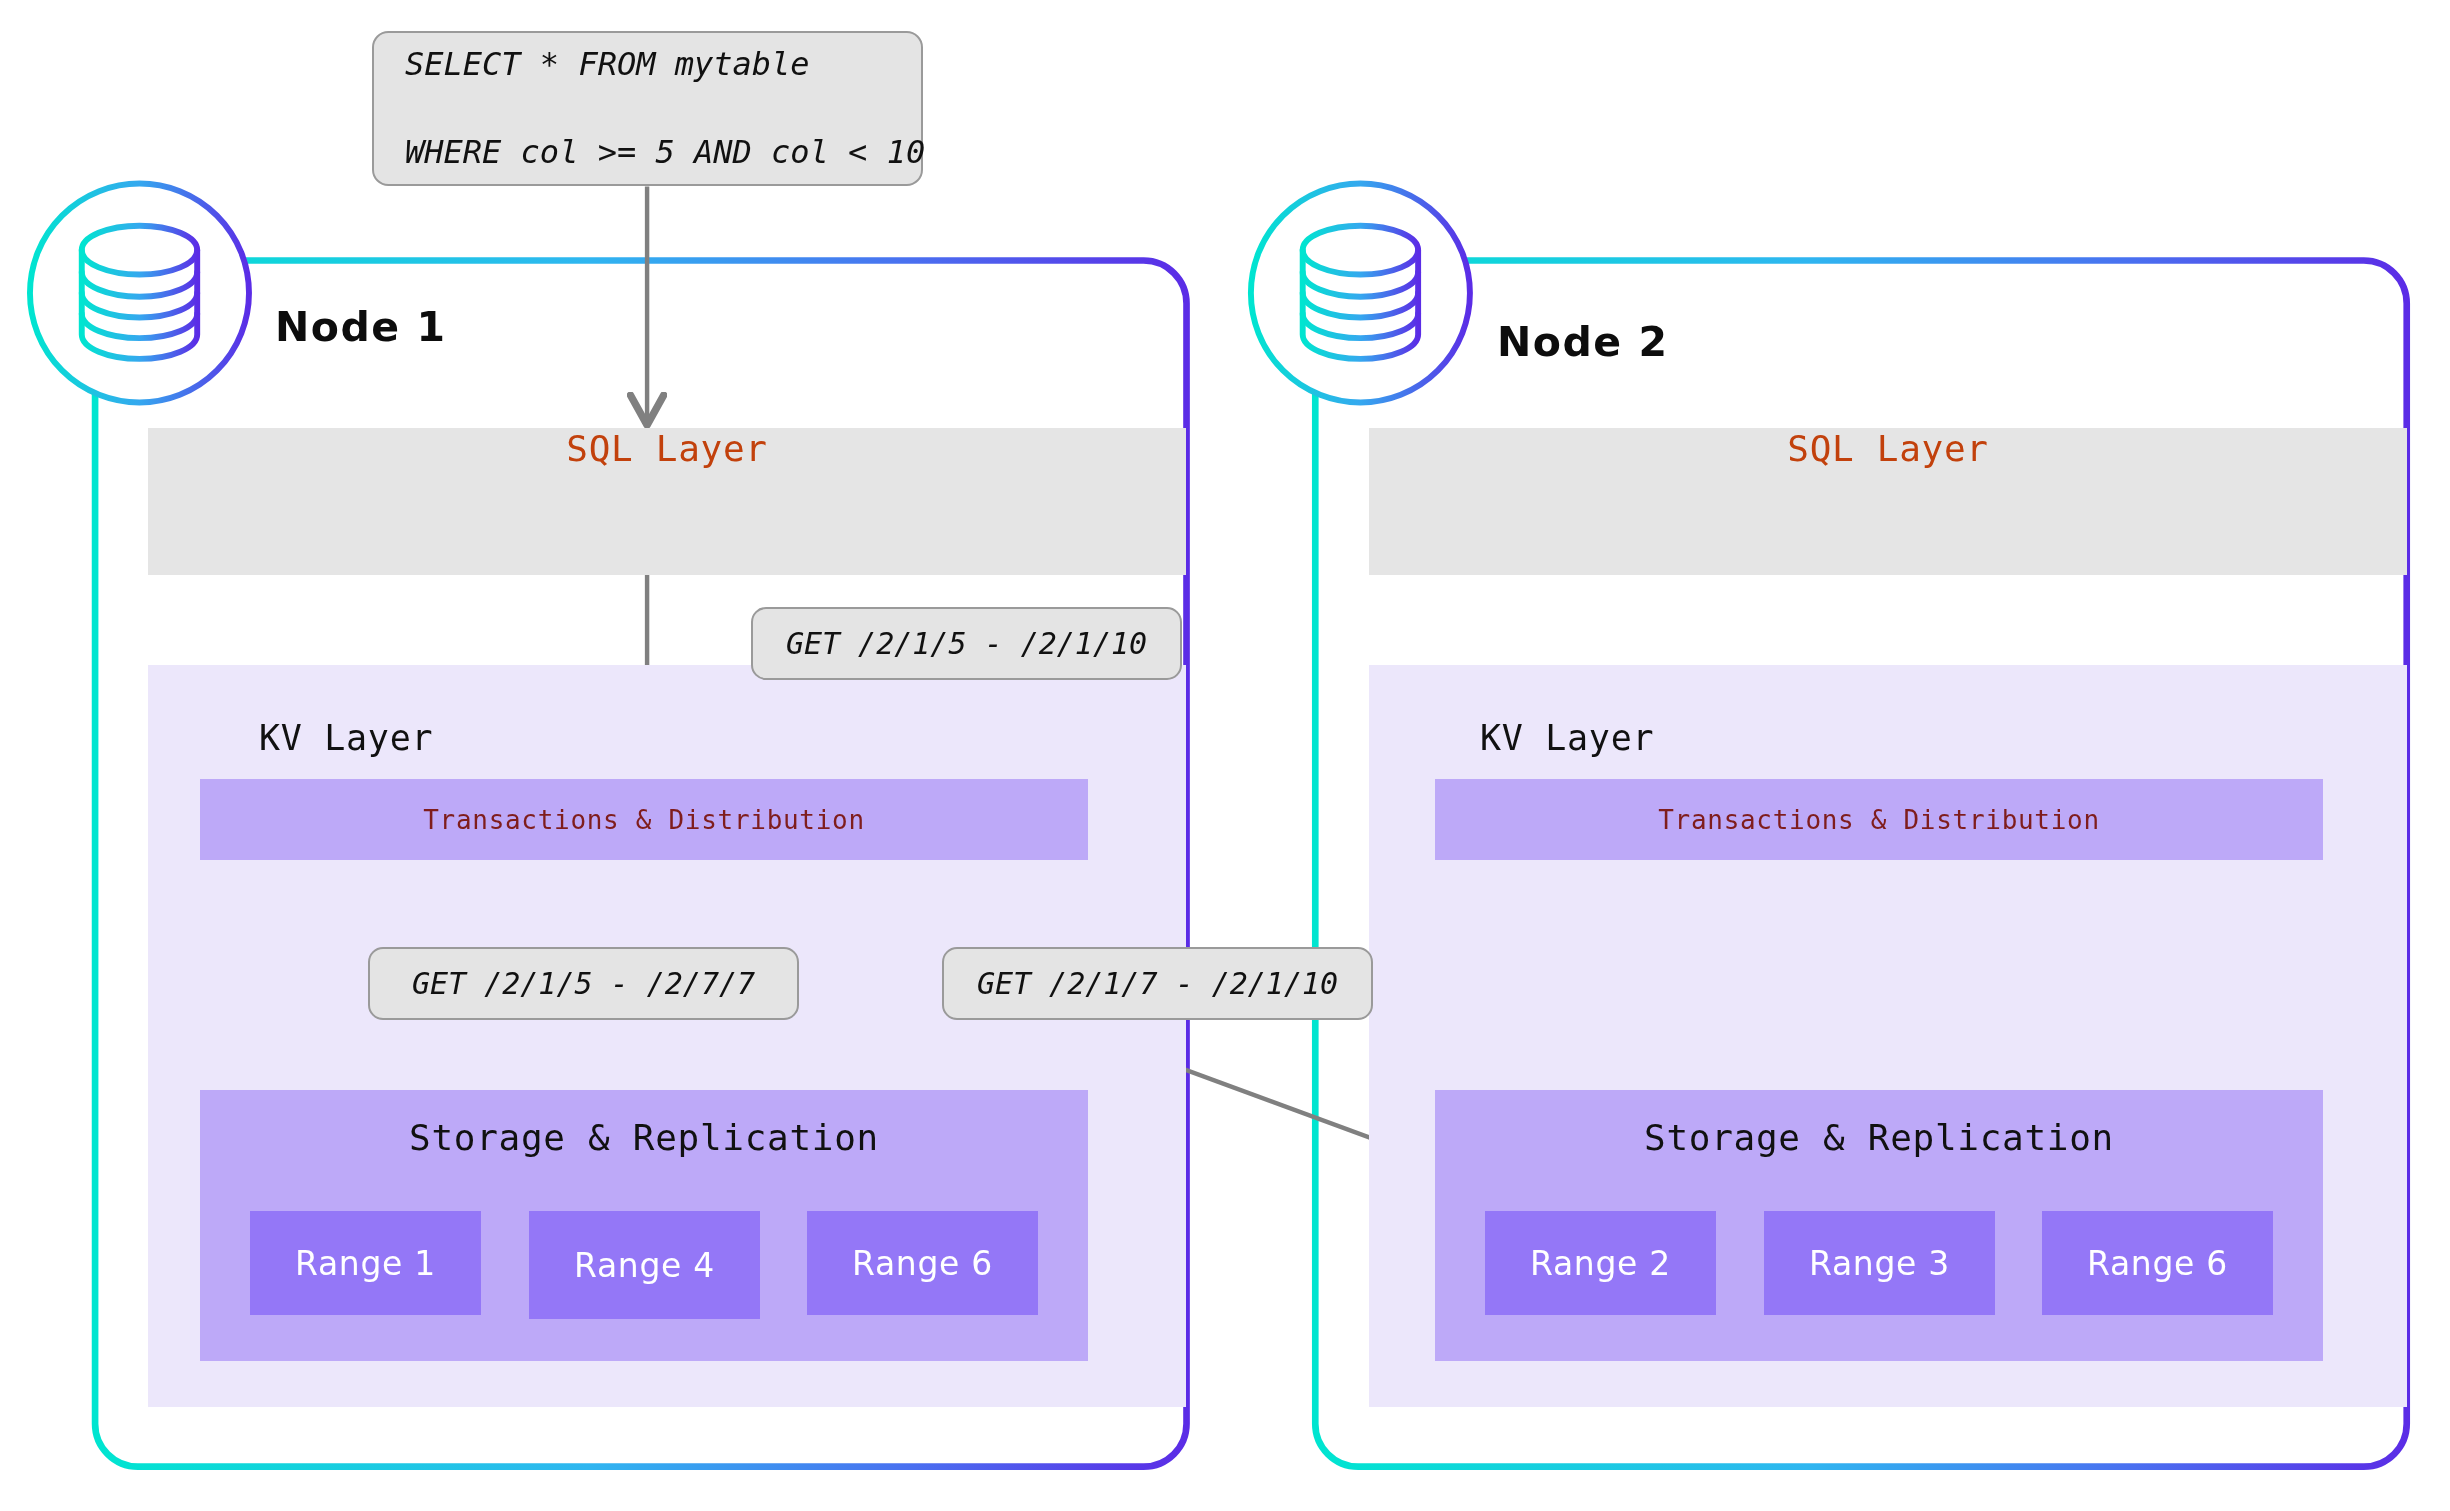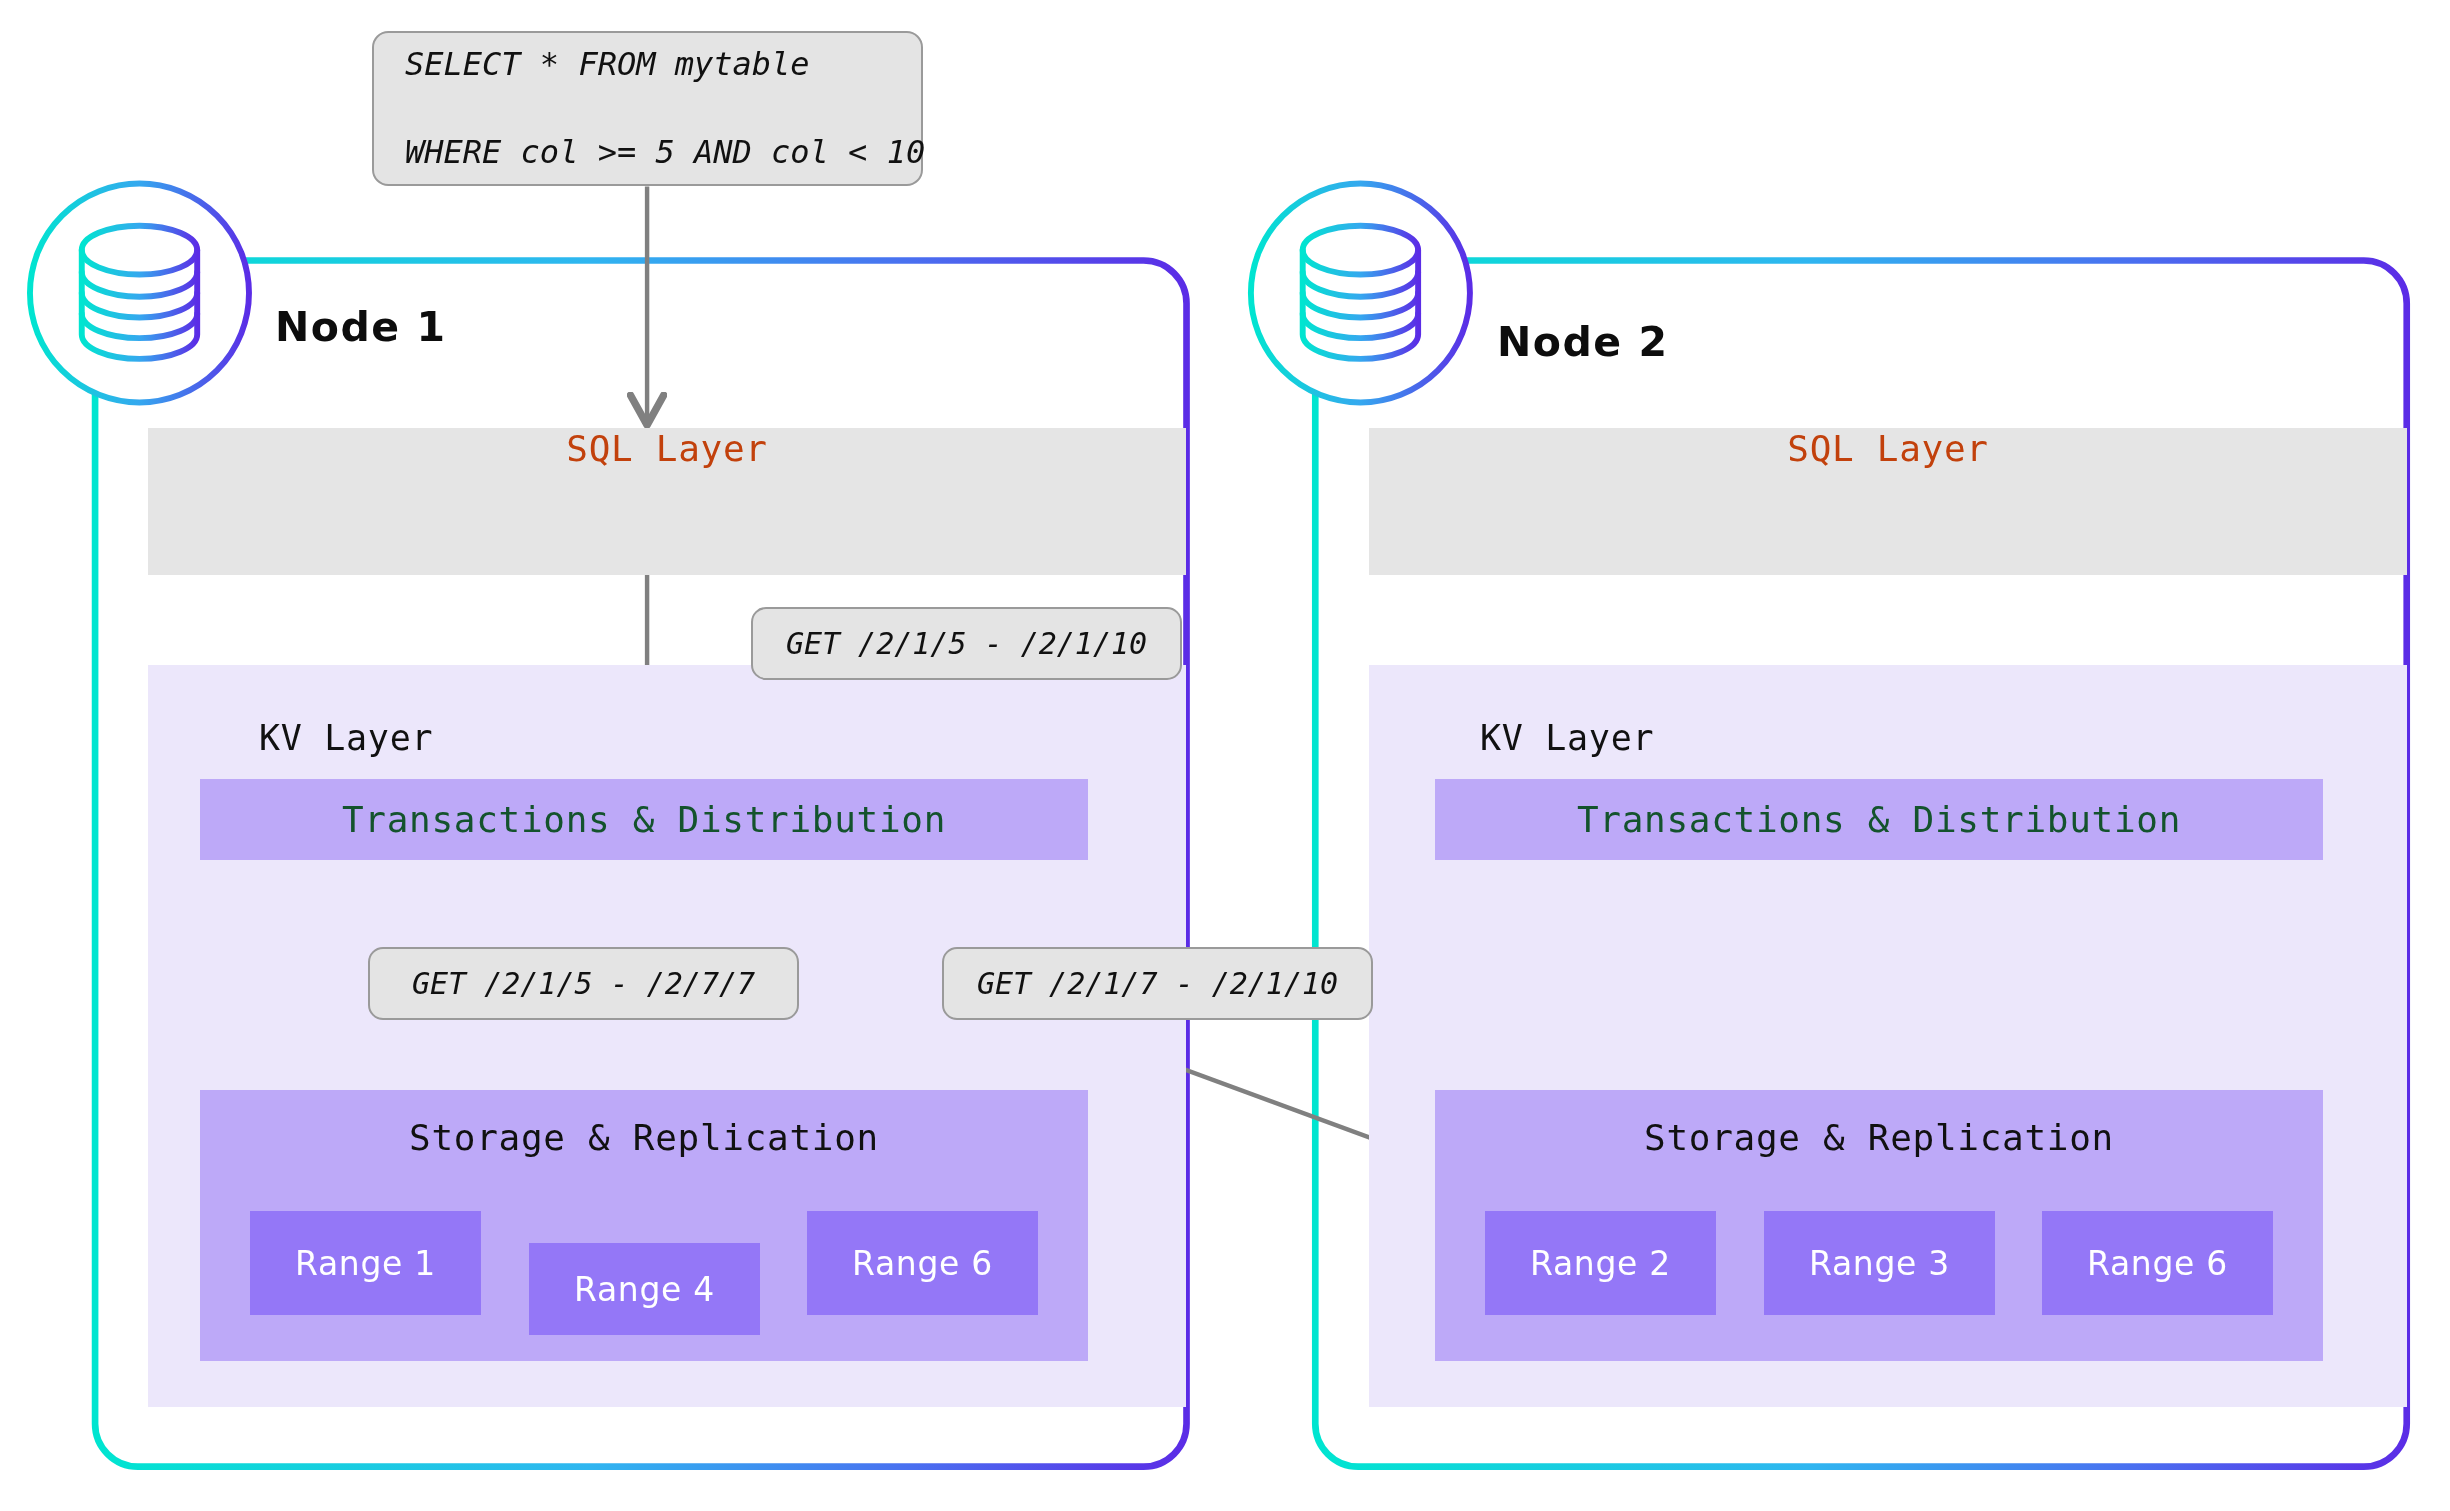--- a/index.html
+++ b/index.html
@@ -85,22 +85,22 @@
     color: #111111;
     letter-spacing: 0.7px;
     white-space: nowrap;
   }
   .txn-box {
     position: absolute;
     background: #bda9f8;
     display: flex;
     align-items: center;
     justify-content: center;
-    font-size: 36px;
-    color: #14532d;
+    font-size: 26px;
+    color: #7f1d1d;
     letter-spacing: 0.7px;
   }
   .storage-box {
     position: absolute;
     background: #bda9f8;
   }
   .storage-label {
     position: absolute;
     width: 100%;
     text-align: center;
@@ -220,21 +220,21 @@
 
   <div class="txn-box" style="left:200px; top:779px; width:888px; height:81px;">
     <span>Transactions &amp; Distribution</span>
   </div>
 
   <div class="storage-box" style="left:200px; top:1090px; width:888px; height:271px;">
     <div class="storage-label" style="left:0; top:27px;">Storage &amp; Replication</div>
     <div class="range-box" style="left:50px; top:121px; width:231px; height:104px;">
       <span>Range 1</span>
     </div>
-    <div class="range-box" style="left:329px; top:121px; width:231px; height:92px;margin-top:32px;">
+    <div class="range-box" style="left:329px; top:121px; width:231px; height:108px;">
       <span>Range 4</span>
     </div>
     <div class="range-box" style="left:607px; top:121px; width:231px; height:104px;">
       <span>Range 6</span>
     </div>
   </div>
 
   <div class="node-title" style="left:1497px; top:318px;text-align:right;">Node 2</div>
 
   <div class="sql-layer" style="left:1369px; top:428px; width:1038px; height:147px;">

